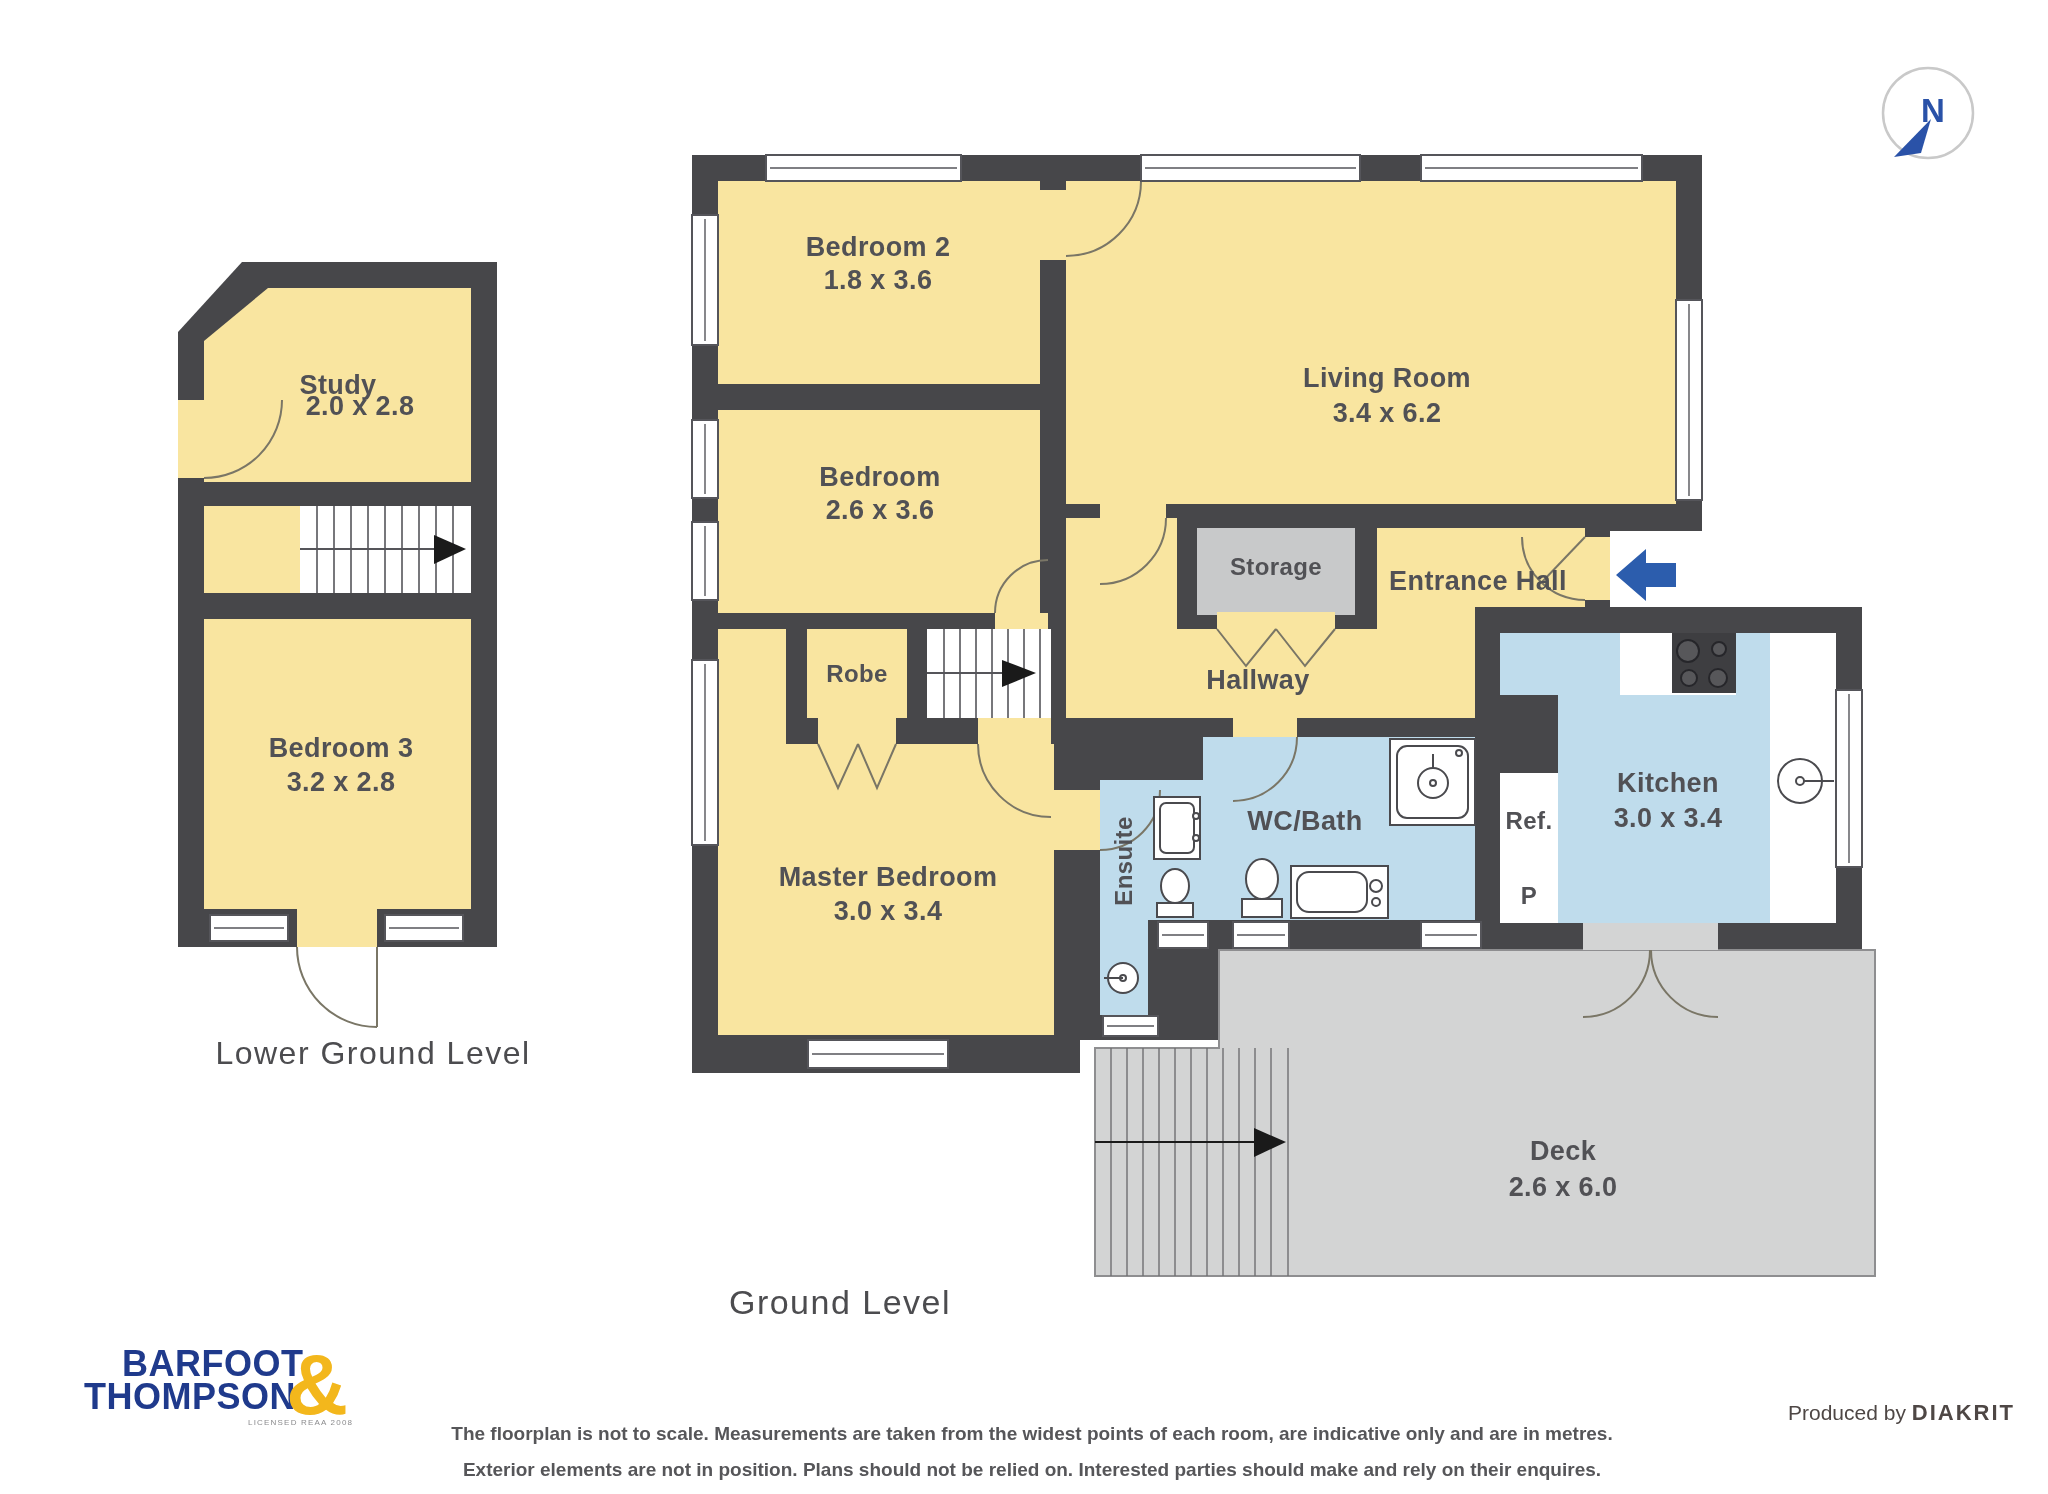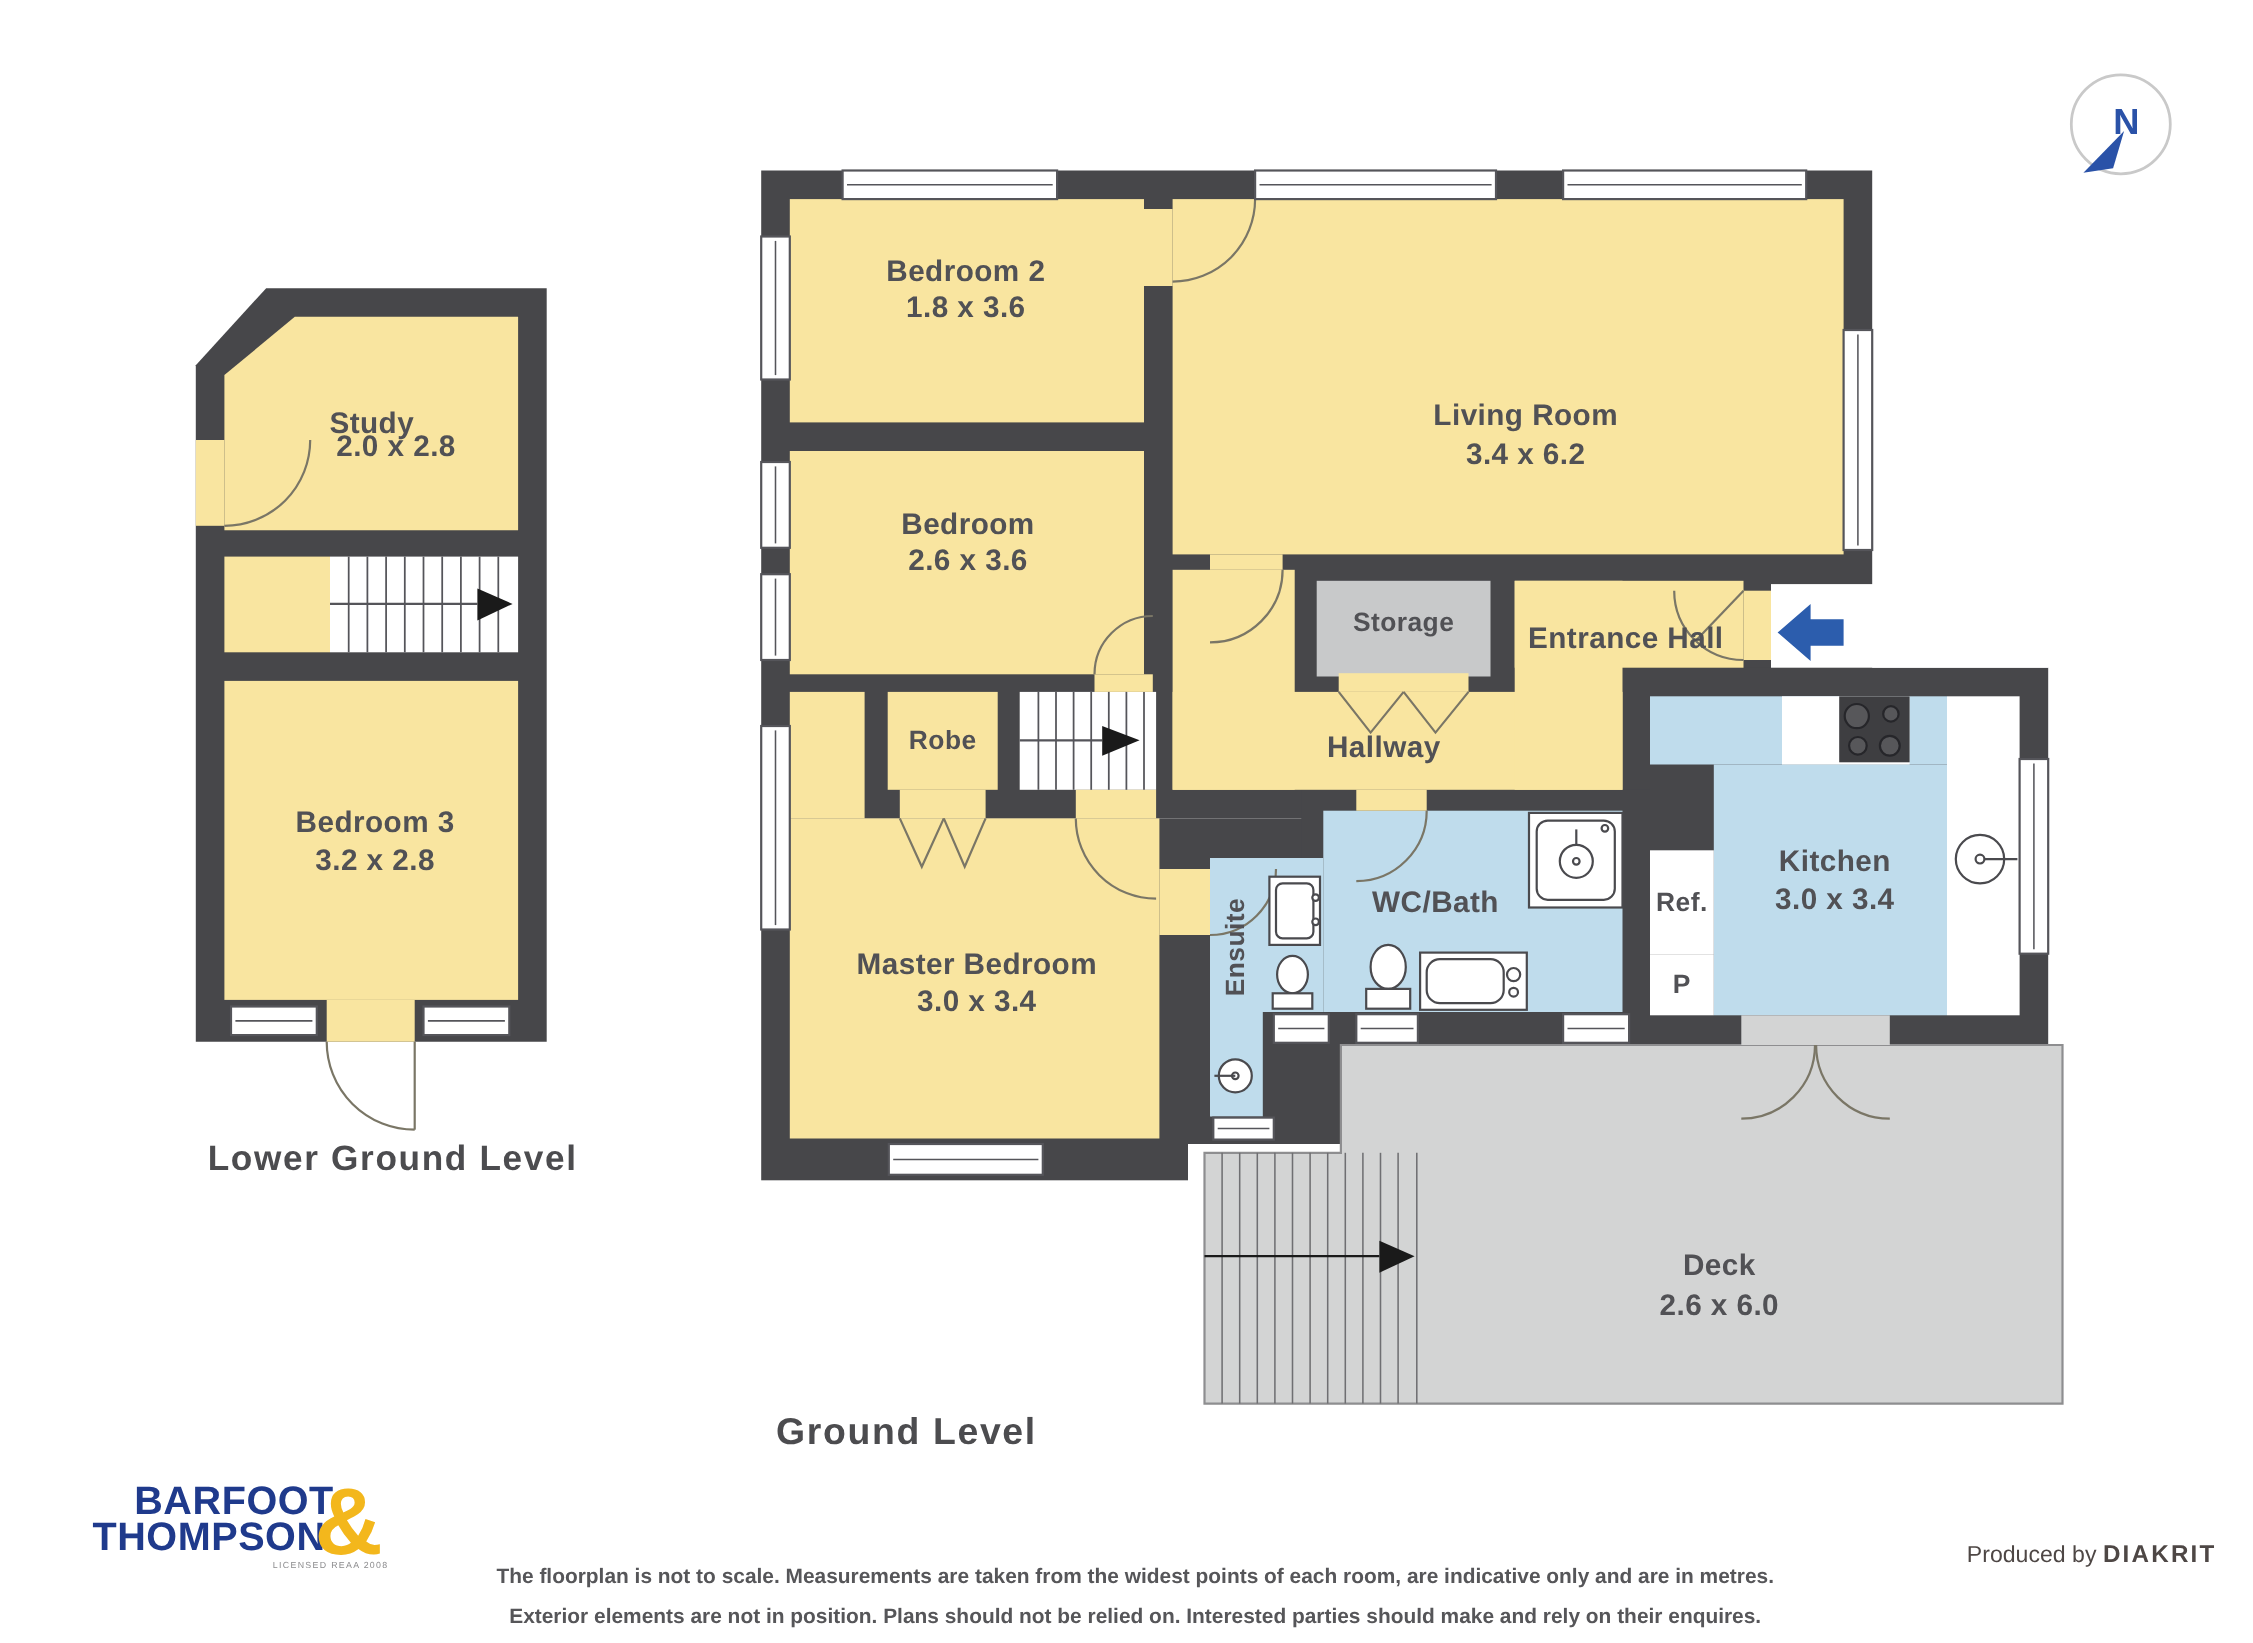--- a/index.html
+++ b/index.html
@@ -3,22 +3,22 @@
 <meta charset="utf-8">
 <style>
   html,body{margin:0;padding:0;background:#ffffff;}
   .canvas{position:relative;width:2048px;height:1494px;background:#ffffff;overflow:hidden;
           font-family:"Liberation Sans",sans-serif;}
   svg{position:absolute;left:0;top:0;}
   .rl{position:absolute;transform:translate(-50%,-50%);font-weight:600;font-size:27px;
       color:#515155;letter-spacing:.4px;white-space:nowrap;text-align:center;}
   .rl.vert{transform:translate(-50%,-50%) rotate(-90deg);}
   .rl.small{font-size:24px;}
-  .level-title{position:absolute;transform:translate(-50%,-50%);font-weight:700;color:#4c4c4f;
-      letter-spacing:1.5px;white-space:nowrap;}
+  .level-title{position:absolute;transform:translate(-50%,-50%);font-weight:400;color:#4c4c4f;
+      letter-spacing:1.5px;white-space:nowrap;margin-left:16px;}
   .addr{position:absolute;transform:translate(-50%,-50%);font-weight:700;font-size:33px;
       color:#545457;letter-spacing:.5px;white-space:nowrap;}
   .disc{position:absolute;transform:translate(-50%,-50%);font-weight:600;font-size:19px;
       color:#565659;white-space:nowrap;}
   .produced{position:absolute;font-size:21px;color:#4e4745;white-space:nowrap;}
   .produced b{font-size:22px;letter-spacing:2px;font-weight:700;}
   .logo-line{position:absolute;font-weight:700;color:#1f3a8c;font-size:36px;letter-spacing:.5px;
       line-height:32px;white-space:nowrap;}
   .logo-amp{position:absolute;font-weight:700;color:#f3b71c;font-size:86px;line-height:64px;}
   .logo-lic{position:absolute;font-size:8px;color:#8b8b8d;letter-spacing:1.2px;padding-left:48px;}

